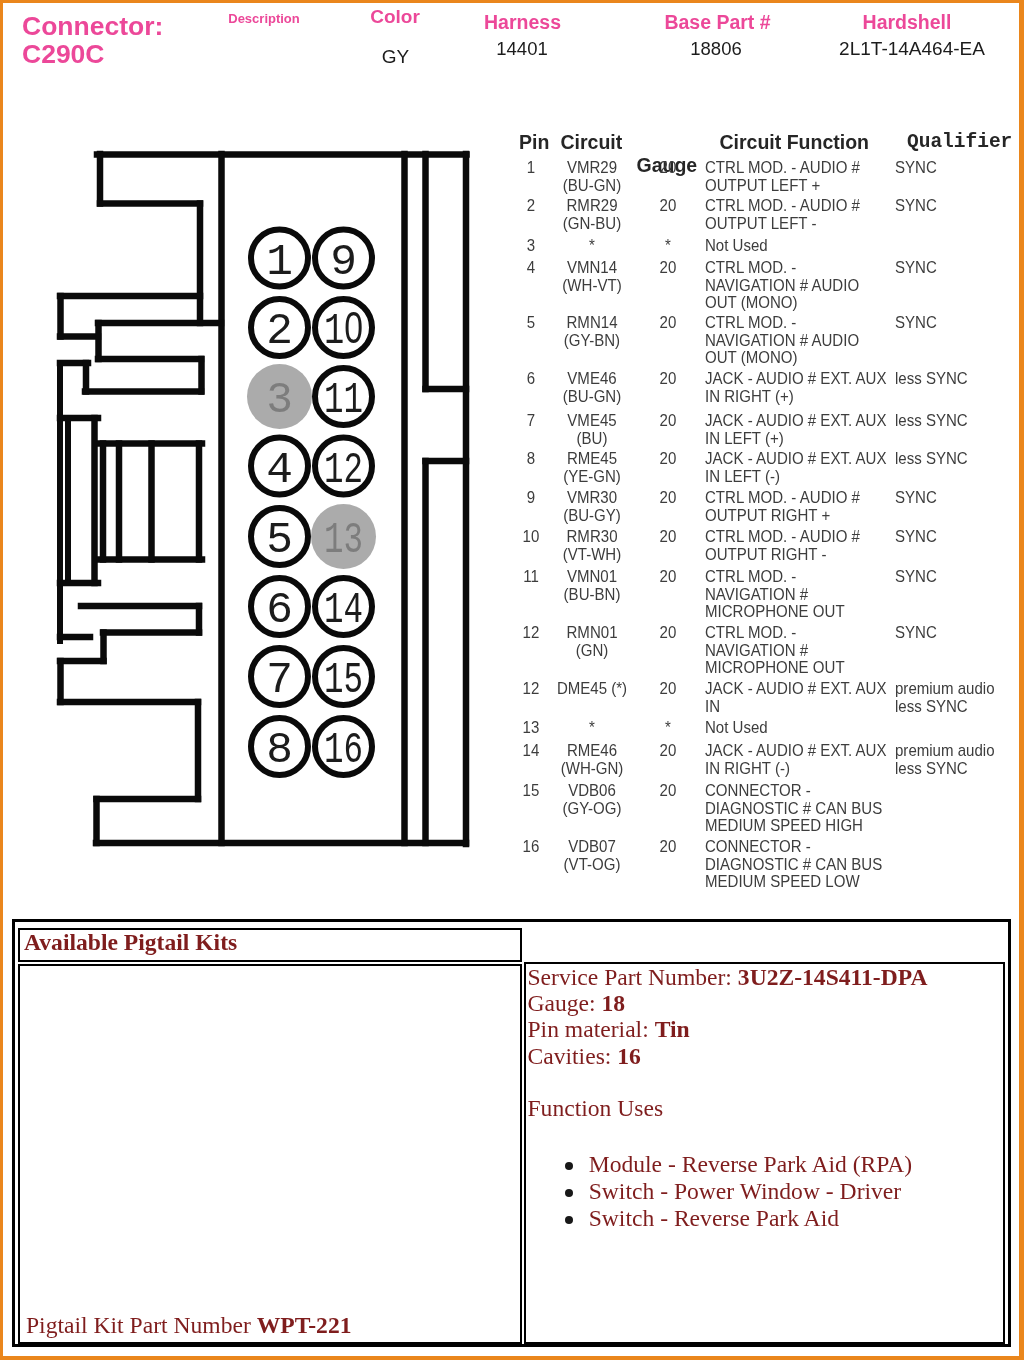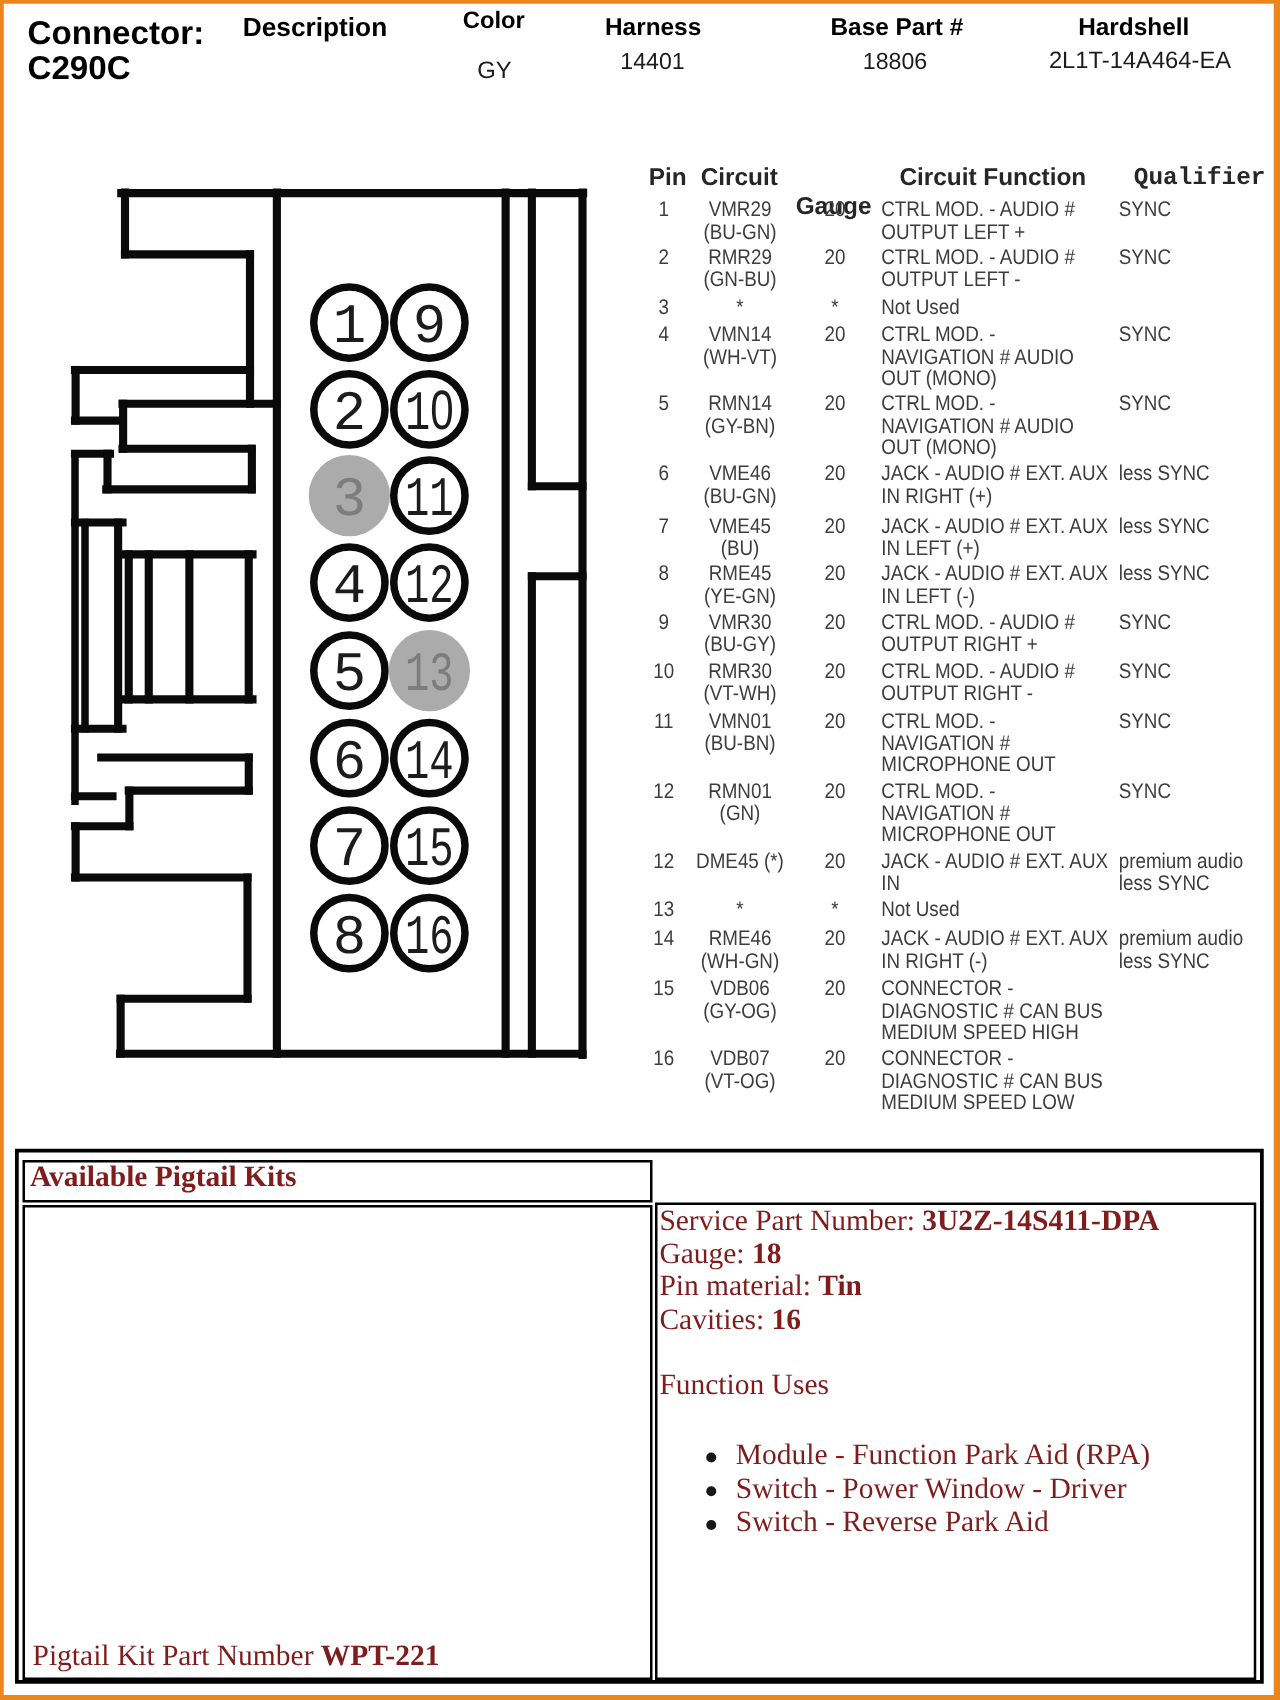--- a/index.html
+++ b/index.html
@@ -1,39 +1,39 @@
 <!DOCTYPE html>
 <html><head><meta charset="utf-8"><style>
 html,body{margin:0;padding:0;background:#fff;}
 #page{position:relative;width:1024px;height:1360px;background:#fff;overflow:hidden;
   font-family:"Liberation Sans",sans-serif;}
 #oborder{position:absolute;left:0;top:0;width:1024px;height:1360px;box-sizing:border-box;
   border:solid #ea861c;border-width:3px 5px 4px 3px;}
-.hb{position:absolute;font-weight:bold;color:#000000;white-space:nowrap;}
+.hb{position:absolute;font-weight:bold;color:#ec4899;white-space:nowrap;}
 .hr{position:absolute;color:#1c1c1c;white-space:nowrap;}
 .ctr{transform:translateX(-50%);}
 .trow{position:absolute;left:0;top:0;width:1024px;font-size:17px;line-height:17.5px;color:#3d3d3d;}
 .trow div{position:absolute;white-space:nowrap;transform:scaleX(0.885);}
 .c-pin{left:511px;width:40px;text-align:center;transform-origin:center;}
 .c-circ{left:536px;width:112px;text-align:center;transform-origin:center;}
 .c-g{left:647.5px;width:40px;text-align:center;transform-origin:center;}
 .c-f{left:704.5px;transform-origin:left;}
 .c-q{left:894.5px;transform-origin:left;}
 .thead{font-weight:bold;color:#262626;font-size:19.5px !important;}
 .thead div{position:absolute;white-space:nowrap;transform:none;}
 .serif{font-family:"Liberation Serif",serif;color:#7f1d1d;}
 .cellbox{position:absolute;box-sizing:border-box;border:2px solid #000;}
 li{list-style:none;position:relative;}
 li::before{content:"";position:absolute;left:-23.5px;top:10.5px;width:8px;height:8px;border-radius:50%;background:#181818;}
 </style></head><body>
 <div id="page">
 <div id="oborder"></div>
 
 <div class="hb" style="left:22px;top:11.5px;font-size:26.5px;line-height:28px;">Connector:<br>C290C</div>
-<div class="hb ctr" style="left:252px;top:10.5px;font-size:21px;">Description</div>
+<div class="hb ctr" style="left:264px;top:10.5px;font-size:13px;">Description</div>
 <div class="hb ctr" style="left:395px;top:6px;font-size:19px;">Color</div>
 <div class="hr ctr" style="left:395.5px;top:46px;font-size:19px;">GY</div>
 <div class="hb ctr" style="left:522.5px;top:11px;font-size:19.5px;">Harness</div>
 <div class="hr ctr" style="left:522px;top:37.5px;font-size:18.5px;">14401</div>
 <div class="hb ctr" style="left:717.5px;top:11px;font-size:19.5px;">Base Part #</div>
 <div class="hr ctr" style="left:716px;top:37.5px;font-size:18.5px;">18806</div>
 <div class="hb ctr" style="left:907px;top:11px;font-size:19.5px;">Hardshell</div>
 <div class="hr ctr" style="left:912px;top:37.5px;font-size:19px;">2L1T-14A464-EA</div>
 
 <svg style="position:absolute;left:0;top:0;" width="500" height="900" viewBox="0 0 500 900">
@@ -247,18 +247,18 @@
 <div class="cellbox" style="left:17.5px;top:963.5px;width:504px;height:380.5px;"></div>
 <div class="cellbox" style="left:523.5px;top:962px;width:481px;height:382px;"></div>
 <div class="serif" style="position:absolute;left:24px;top:929px;font-size:23.6px;line-height:26px;font-weight:bold;">Available Pigtail Kits</div>
 <div class="serif" style="position:absolute;left:527.5px;top:964px;font-size:23.6px;line-height:26.2px;">
 Service Part Number: <b>3U2Z-14S411-DPA</b><br>
 Gauge: <b>18</b><br>
 Pin material: <b>Tin</b><br>
 Cavities: <b>16</b></div>
 <div class="serif" style="position:absolute;left:527.5px;top:1094.5px;font-size:23.6px;line-height:26.2px;">Function Uses</div>
 <ul class="serif" style="position:absolute;left:588.7px;top:1151px;margin:0;padding:0;font-size:23.6px;line-height:27px;">
-<li>Module - Function Park Aid (RPA)</li>
+<li>Module - Reverse Park Aid (RPA)</li>
 <li>Switch - Power Window - Driver</li>
 <li>Switch - Reverse Park Aid</li>
 </ul>
 <div class="serif" style="position:absolute;left:26px;top:1311.5px;font-size:23.6px;line-height:26.2px;">Pigtail Kit Part Number <b>WPT-221</b></div>
 </div>
 
 </body></html>

